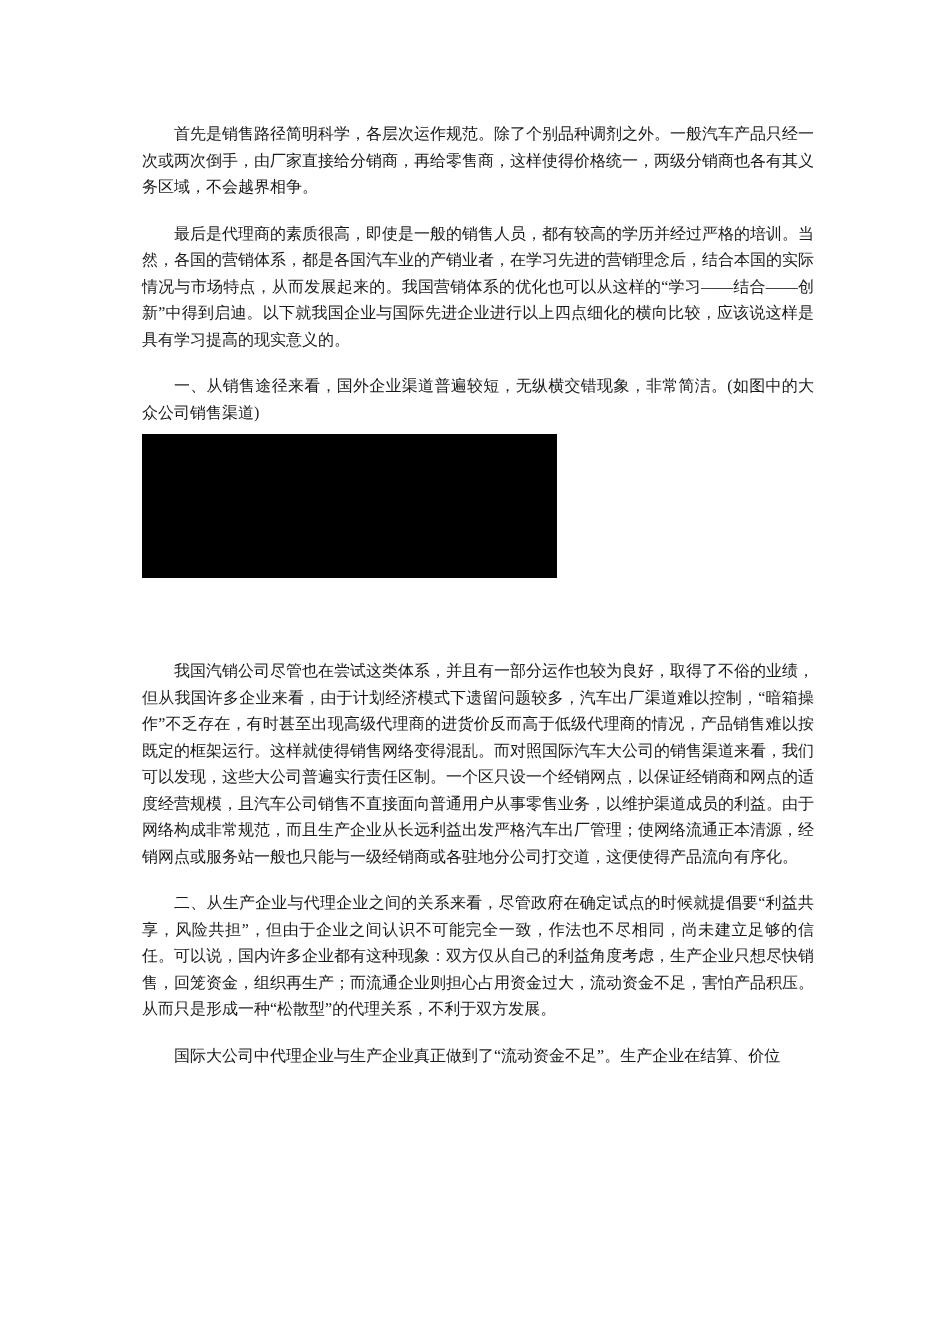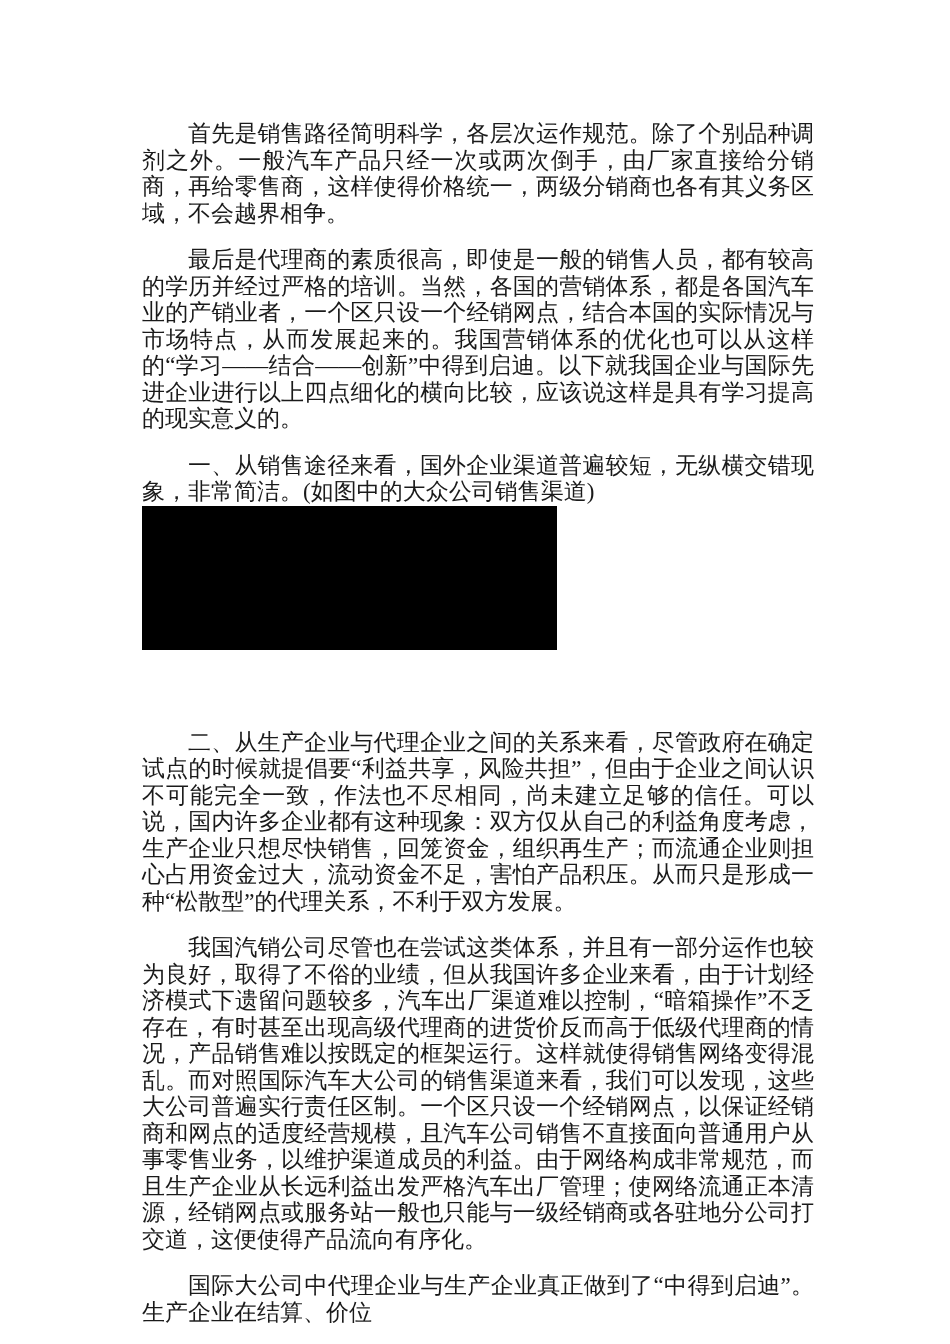--- a/index.html
+++ b/index.html
@@ -8,57 +8,57 @@
     background: #ffffff;
   }
   .page {
     position: relative;
     width: 950px;
     height: 1344px;
     box-sizing: border-box;
     background: #ffffff;
     padding: 121px 136px 0 142px;
     font-family: "Liberation Serif", "DejaVu Serif", serif;
-    font-size: 23px;
+    font-size: 16px;
     line-height: 26.5px;
     color: #1a1a1a;
     overflow: hidden;
   }
   .para {
     margin: 0 0 20px 0;
     text-align: justify;
     word-break: break-all;
   }
   .para.indent {
     text-indent: 2em;
   }
   .para.tight {
-    margin-bottom: 0;
+    margin-bottom: 8px;
   }
   .figure {
     width: 415px;
     height: 144px;
     margin: 0 0 80px 0;
     background: #000000;
   }
 </style>
 </head>
 <body>
 
 <div class="page">
 
   <p class="para indent">首先是销售路径简明科学，各层次运作规范。除了个别品种调剂之外。一般汽车产品只经一次或两次倒手，由厂家直接给分销商，再给零售商，这样使得价格统一，两级分销商也各有其义务区域，不会越界相争。</p>
 
 
 
-  <p class="para indent">最后是代理商的素质很高，即使是一般的销售人员，都有较高的学历并经过严格的培训。当然，各国的营销体系，都是各国汽车业的产销业者，一个区只设一个经销网点，结合本国的实际情况与市场特点，从而发展起来的。我国营销体系的优化也可以从这样的“学习——结合——创新”中得到启迪。以下就我国企业与国际先进企业进行以上四点细化的横向比较，应该说这样是具有学习提高的现实意义的。</p>
+  <p class="para indent">最后是代理商的素质很高，即使是一般的销售人员，都有较高的学历并经过严格的培训。当然，各国的营销体系，都是各国汽车业的产销业者，在学习先进的营销理念后，结合本国的实际情况与市场特点，从而发展起来的。我国营销体系的优化也可以从这样的“学习——结合——创新”中得到启迪。以下就我国企业与国际先进企业进行以上四点细化的横向比较，应该说这样是具有学习提高的现实意义的。</p>
 
   <p class="para indent tight">一、从销售途径来看，国外企业渠道普遍较短，无纵横交错现象，非常简洁。(如图中的大众公司销售渠道)</p>
 
   <div class="figure" style="background: rgb(0, 0, 0);"></div>
 
+  <p class="para indent">我国汽销公司尽管也在尝试这类体系，并且有一部分运作也较为良好，取得了不俗的业绩，但从我国许多企业来看，由于计划经济模式下遗留问题较多，汽车出厂渠道难以控制，“暗箱操作”不乏存在，有时甚至出现高级代理商的进货价反而高于低级代理商的情况，产品销售难以按既定的框架运行。这样就使得销售网络变得混乱。而对照国际汽车大公司的销售渠道来看，我们可以发现，这些大公司普遍实行责任区制。一个区只设一个经销网点，以保证经销商和网点的适度经营规模，且汽车公司销售不直接面向普通用户从事零售业务，以维护渠道成员的利益。由于网络构成非常规范，而且生产企业从长远利益出发严格汽车出厂管理；使网络流通正本清源，经销网点或服务站一般也只能与一级经销商或各驻地分公司打交道，这便使得产品流向有序化。</p>
+
   <p class="para indent">二、从生产企业与代理企业之间的关系来看，尽管政府在确定试点的时候就提倡要“利益共享，风险共担”，但由于企业之间认识不可能完全一致，作法也不尽相同，尚未建立足够的信任。可以说，国内许多企业都有这种现象：双方仅从自己的利益角度考虑，生产企业只想尽快销售，回笼资金，组织再生产；而流通企业则担心占用资金过大，流动资金不足，害怕产品积压。从而只是形成一种“松散型”的代理关系，不利于双方发展。</p>
 
-  <p class="para indent">我国汽销公司尽管也在尝试这类体系，并且有一部分运作也较为良好，取得了不俗的业绩，但从我国许多企业来看，由于计划经济模式下遗留问题较多，汽车出厂渠道难以控制，“暗箱操作”不乏存在，有时甚至出现高级代理商的进货价反而高于低级代理商的情况，产品销售难以按既定的框架运行。这样就使得销售网络变得混乱。而对照国际汽车大公司的销售渠道来看，我们可以发现，这些大公司普遍实行责任区制。一个区只设一个经销网点，以保证经销商和网点的适度经营规模，且汽车公司销售不直接面向普通用户从事零售业务，以维护渠道成员的利益。由于网络构成非常规范，而且生产企业从长远利益出发严格汽车出厂管理；使网络流通正本清源，经销网点或服务站一般也只能与一级经销商或各驻地分公司打交道，这便使得产品流向有序化。</p>
-
-  <p class="para indent">国际大公司中代理企业与生产企业真正做到了“中得到启迪”。生产企业在结算、价位</p>
+  <p class="para indent">国际大公司中代理企业与生产企业真正做到了“流动资金不足”。生产企业在结算、价位</p>
 
 </div>
 
 </body></html>

